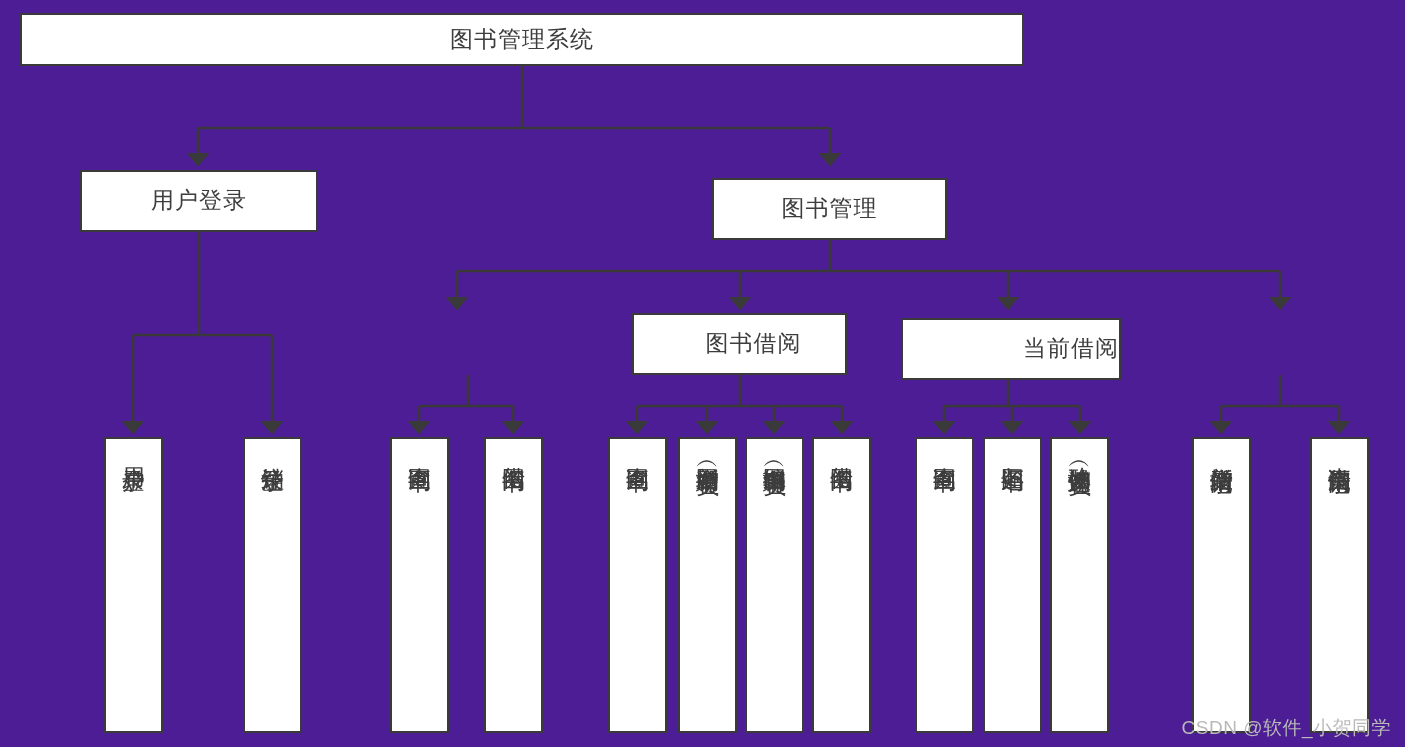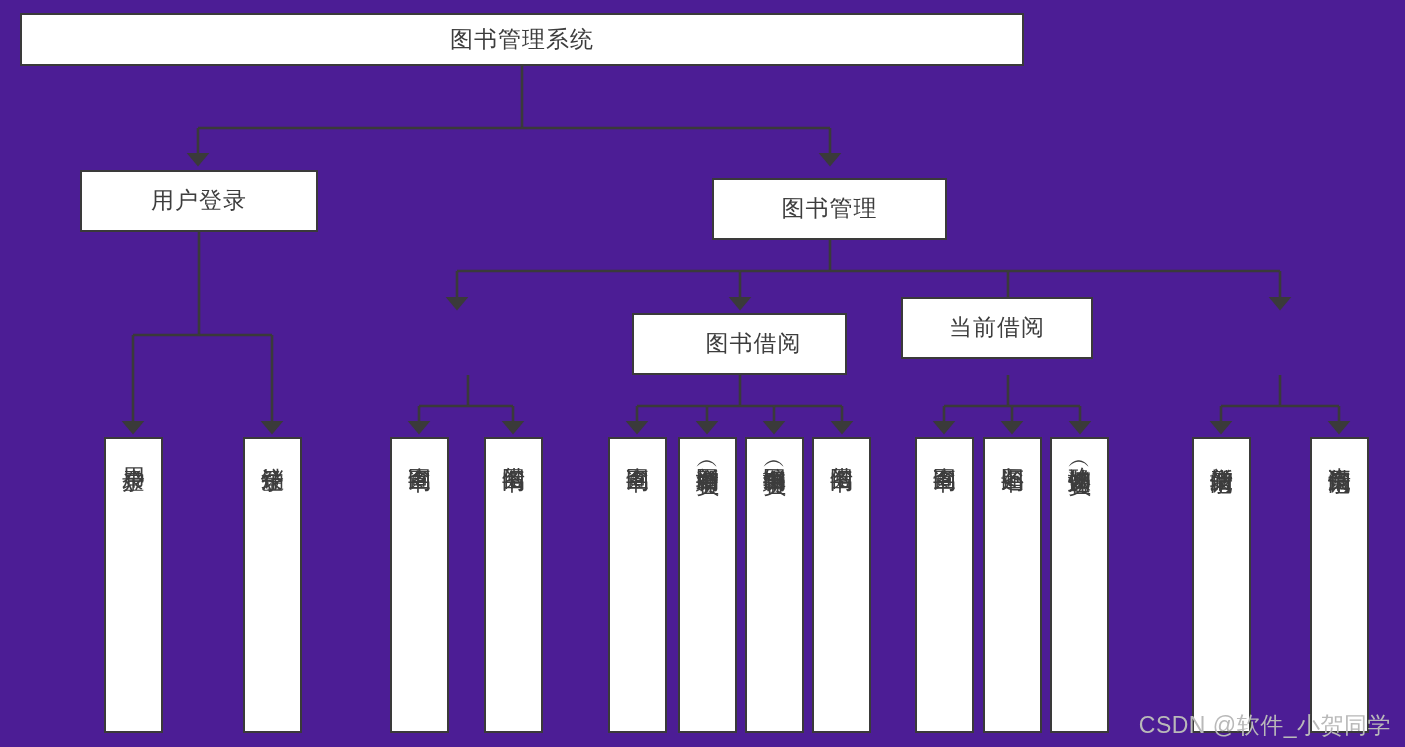--- a/index.html
+++ b/index.html
@@ -52,21 +52,21 @@
     font-size: 23px;
     color: #3d3d3d;
     line-height: 1.18;
     letter-spacing: 1px;
     white-space: nowrap;
   }
   .watermark {
     position: absolute;
     right: 14px;
     bottom: 6px;
-    font-size: 23px;
+    font-size: 19px;
     color: #b9b9b9;
     z-index: 5;
     white-space: nowrap;
     letter-spacing: 0.5px;
   }
 </style>
 </head>
 <body>
 
 <div id="canvas">
@@ -128,21 +128,21 @@
   <div class="node" style="left:80px; top:170px; width:238px; height:62px;">
     <span class="node-h">用户登录</span>
   </div>
   <div class="node" style="left:712px; top:170px; width:235px; height:62px;margin-top:8px;">
     <span class="node-h">图书管理</span>
   </div>
 
   <div class="node" style="left:632px; top:313px; width:215px; height:62px;padding-left:28px;">
     <span class="node-h">图书借阅</span>
   </div>
-  <div class="node" style="left:901px; top:297px; width:192px; height:62px;">
+  <div class="node" style="left:901px; top:318px; width:220px; height:62px;justify-content:flex-end;">
     <span class="node-h">当前借阅</span>
   </div>
 
   <div class="node node-v" style="left:104px; top:437px; width:59px; height:296px;">
     <span class="vlabel">用户登录</span>
   </div>
   <div class="node node-v" style="left:243px; top:437px; width:59px; height:296px;">
     <span class="vlabel">注销登录</span>
   </div>
   <div class="node node-v" style="left:390px; top:437px; width:59px; height:296px;">

